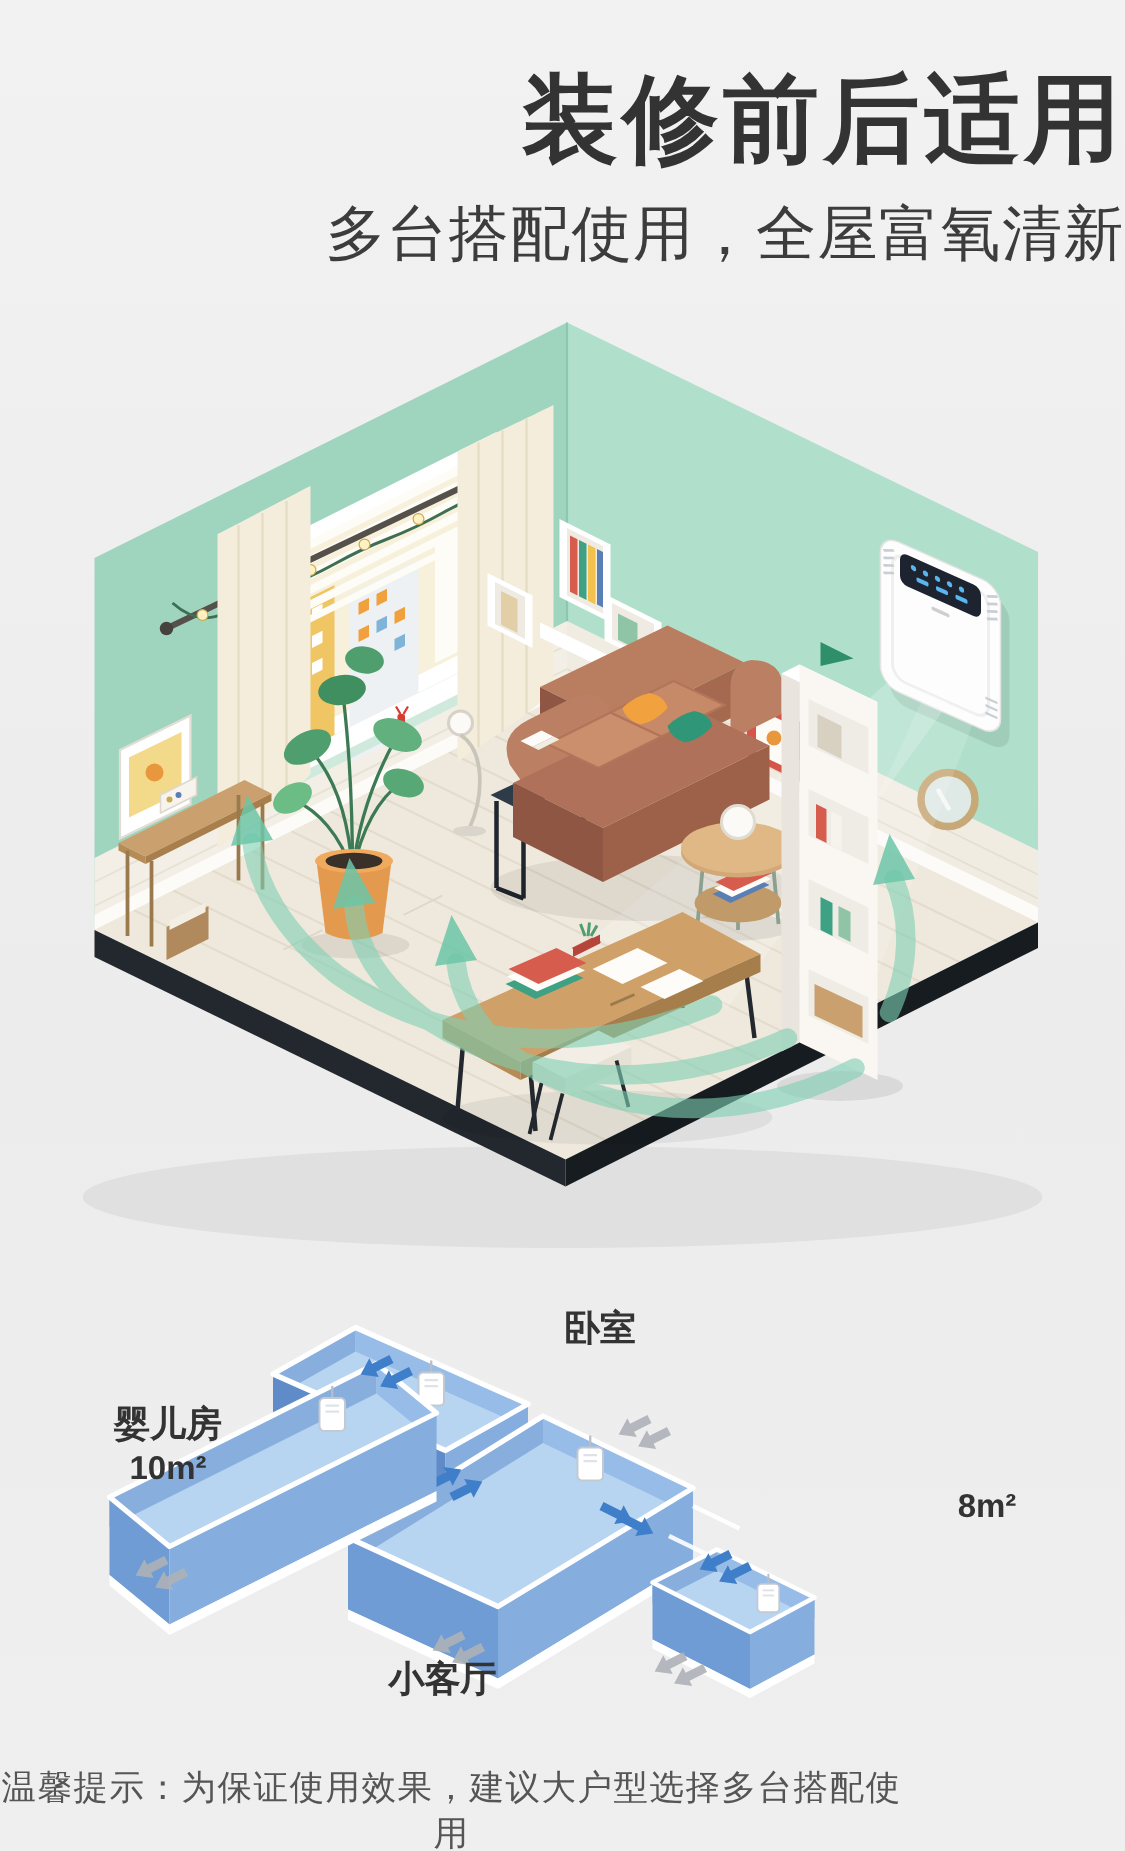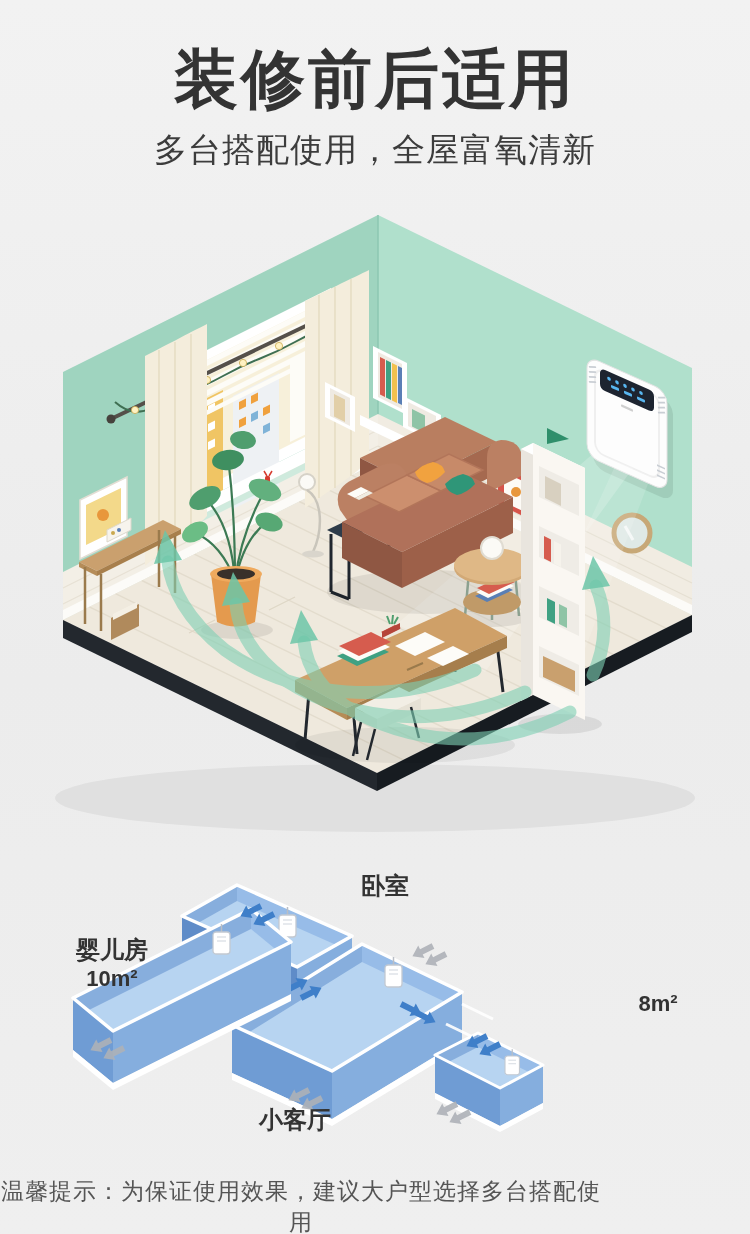--- a/index.html
+++ b/index.html
@@ -5,27 +5,27 @@
   html,body{margin:0;padding:0;}
   body{
     width:750px;height:1234px;
     font-family:"Liberation Sans","DejaVu Sans",sans-serif;
     background:#ededed;overflow:hidden;
   }
   .page{
     position:relative;width:750px;height:1234px;
     background:linear-gradient(180deg,#f2f2f2 0%,#ececec 55%,#efefef 100%);
   }
-  .header{position:absolute;top:44px;left:0;width:750px;text-align:center;}
+  .header{position:absolute;top:44px;left:0;width:750px;text-align:right;}
   .title{
     margin:0;font-size:64px;font-weight:800;color:#333;
     letter-spacing:3px;line-height:1.1;
   }
   .subtitle{
-    margin:14px 0 0 0;font-size:33px;font-weight:400;color:#3c3c3c;
+    margin:14px 0 0 0;font-size:40px;font-weight:400;color:#3c3c3c;
     letter-spacing:1px;
   }
   .room-scene{position:absolute;left:55px;top:200px;width:640px;height:640px;}
   .floorplan{position:absolute;left:25px;top:858px;width:700px;height:335px;}
   .fp-label{
     position:absolute;width:130px;text-align:center;color:#333;
     font-weight:600;line-height:1.3;
   }
   .fp-label .name{display:block;font-size:24px;}
   .fp-label .area{display:block;font-size:22px;}
@@ -521,21 +521,21 @@
         <use href="#fp-arrow" transform="translate(297,240) rotate(153.4)"></use>
         <use href="#fp-arrow" transform="translate(432,246) rotate(153.4)"></use>
         <use href="#fp-arrow" transform="translate(445,254) rotate(153.4)"></use>
       </g>
     </svg>
 
     <div class="fp-label" style="left:22px;top:58px;margin-top:18px;">
       <span class="name">婴儿房</span>
       <span class="area">10m²</span>
     </div>
-    <div class="fp-label" style="left:295px;top:12px;">
+    <div class="fp-label" style="left:310px;top:12px;">
       <span class="name">卧室</span>
     </div>
     <div class="fp-label" style="left:568px;top:132px;">
       <span class="area">8m²</span>
     </div>
     <div class="fp-label" style="left:205px;top:246px;">
       <span class="name">小客厅</span>
     </div>
   </div>
 

